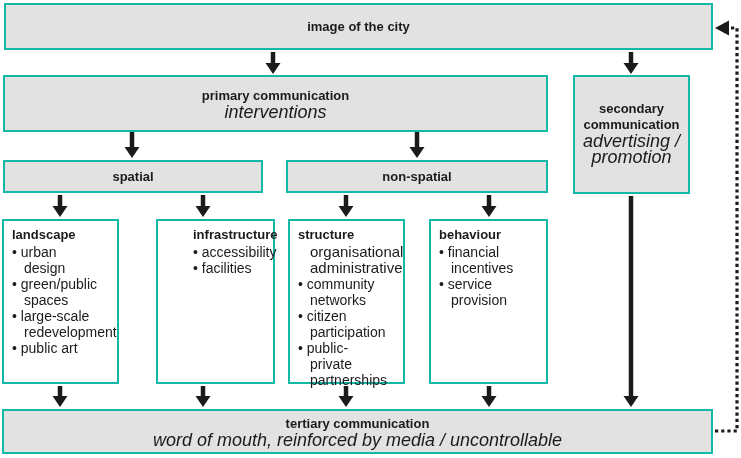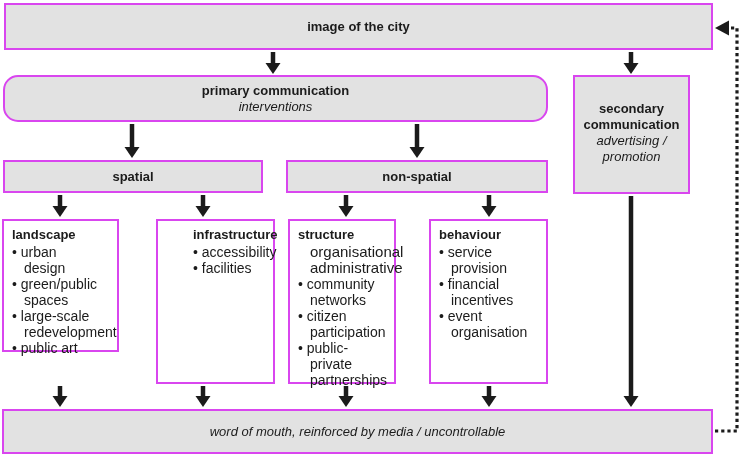--- a/index.html
+++ b/index.html
@@ -14,55 +14,55 @@
   }
   .arrows {
     position: absolute;
     left: 0; top: 0;
     width: 741px; height: 458px;
     z-index: 1;
   }
   .box {
     position: absolute;
     box-sizing: border-box;
-    border: 2px solid #d946ef;
+    border: 2px solid #14b8a6;
     background: #e2e2e2;
     z-index: 2;
   }
   .hdr {
     display: flex;
     flex-direction: column;
     align-items: center;
     justify-content: center;
     text-align: center;
   }
   .title {
     font-weight: bold;
     font-size: 13px;
     line-height: 16px;
   }
   .subtitle {
     font-style: italic;
-    font-size: 13px;
+    font-size: 18px;
     line-height: 16px;
   }
   .b-image       { left: 4px;   top: 3px;   width: 709px; height: 47px;  }
-  .b-primary     { left: 3px;   top: 75px;  width: 545px; height: 47px; border-radius: 15px;  }
+  .b-primary     { left: 3px;   top: 75px;  width: 545px; height: 57px;  }
   .b-secondary   { left: 573px; top: 75px;  width: 117px; height: 119px;
                    justify-content: flex-start; padding-top: 24px; }
   .b-spatial     { left: 3px;   top: 160px; width: 260px; height: 33px;  }
   .b-nonspatial  { left: 286px; top: 160px; width: 262px; height: 33px;  }
   .b-tertiary    { left: 2px;   top: 409px; width: 711px; height: 45px;  }
   .detail {
     background: #ffffff;
     padding: 6px 4px 0 8px;
   }
-  .b-landscape   { left: 2px;   top: 219px; width: 117px; height: 133px; }
+  .b-landscape   { left: 2px;   top: 219px; width: 117px; height: 165px; }
   .b-infra       { left: 156px; top: 219px; width: 119px; height: 165px; padding-left: 35px; }
-  .b-structure   { left: 288px; top: 219px; width: 108px; height: 165px; }
+  .b-structure   { left: 288px; top: 219px; width: 117px; height: 165px; }
   .b-behaviour   { left: 429px; top: 219px; width: 119px; height: 165px; }
   .dtitle {
     font-weight: bold;
     font-size: 13px;
     line-height: 16px;
     margin-bottom: 1px;
   }
   .bi {
     font-size: 14px;
     line-height: 16px;
@@ -185,22 +185,22 @@
   <div class="box detail b-structure">
     <div class="dtitle">structure</div>
     <div class="lead">organisational administrative</div>
     <div class="bi">community networks</div>
     <div class="bi">citizen participation</div>
     <div class="bi">public-private partnerships</div>
   </div>
 
   <div class="box detail b-behaviour">
     <div class="dtitle">behaviour</div>
+    <div class="bi">financial incentives</div>
     <div class="bi">service provision</div>
-    <div class="bi">financial incentives</div>
-    <div class="bi">event organisation</div>
   </div>
 
   <div class="box hdr b-tertiary">
+    <div class="title">tertiary communication</div>
     <div class="subtitle">word of mouth, reinforced by media / uncontrollable</div>
   </div>
 
 </div>
 
 </body></html>

